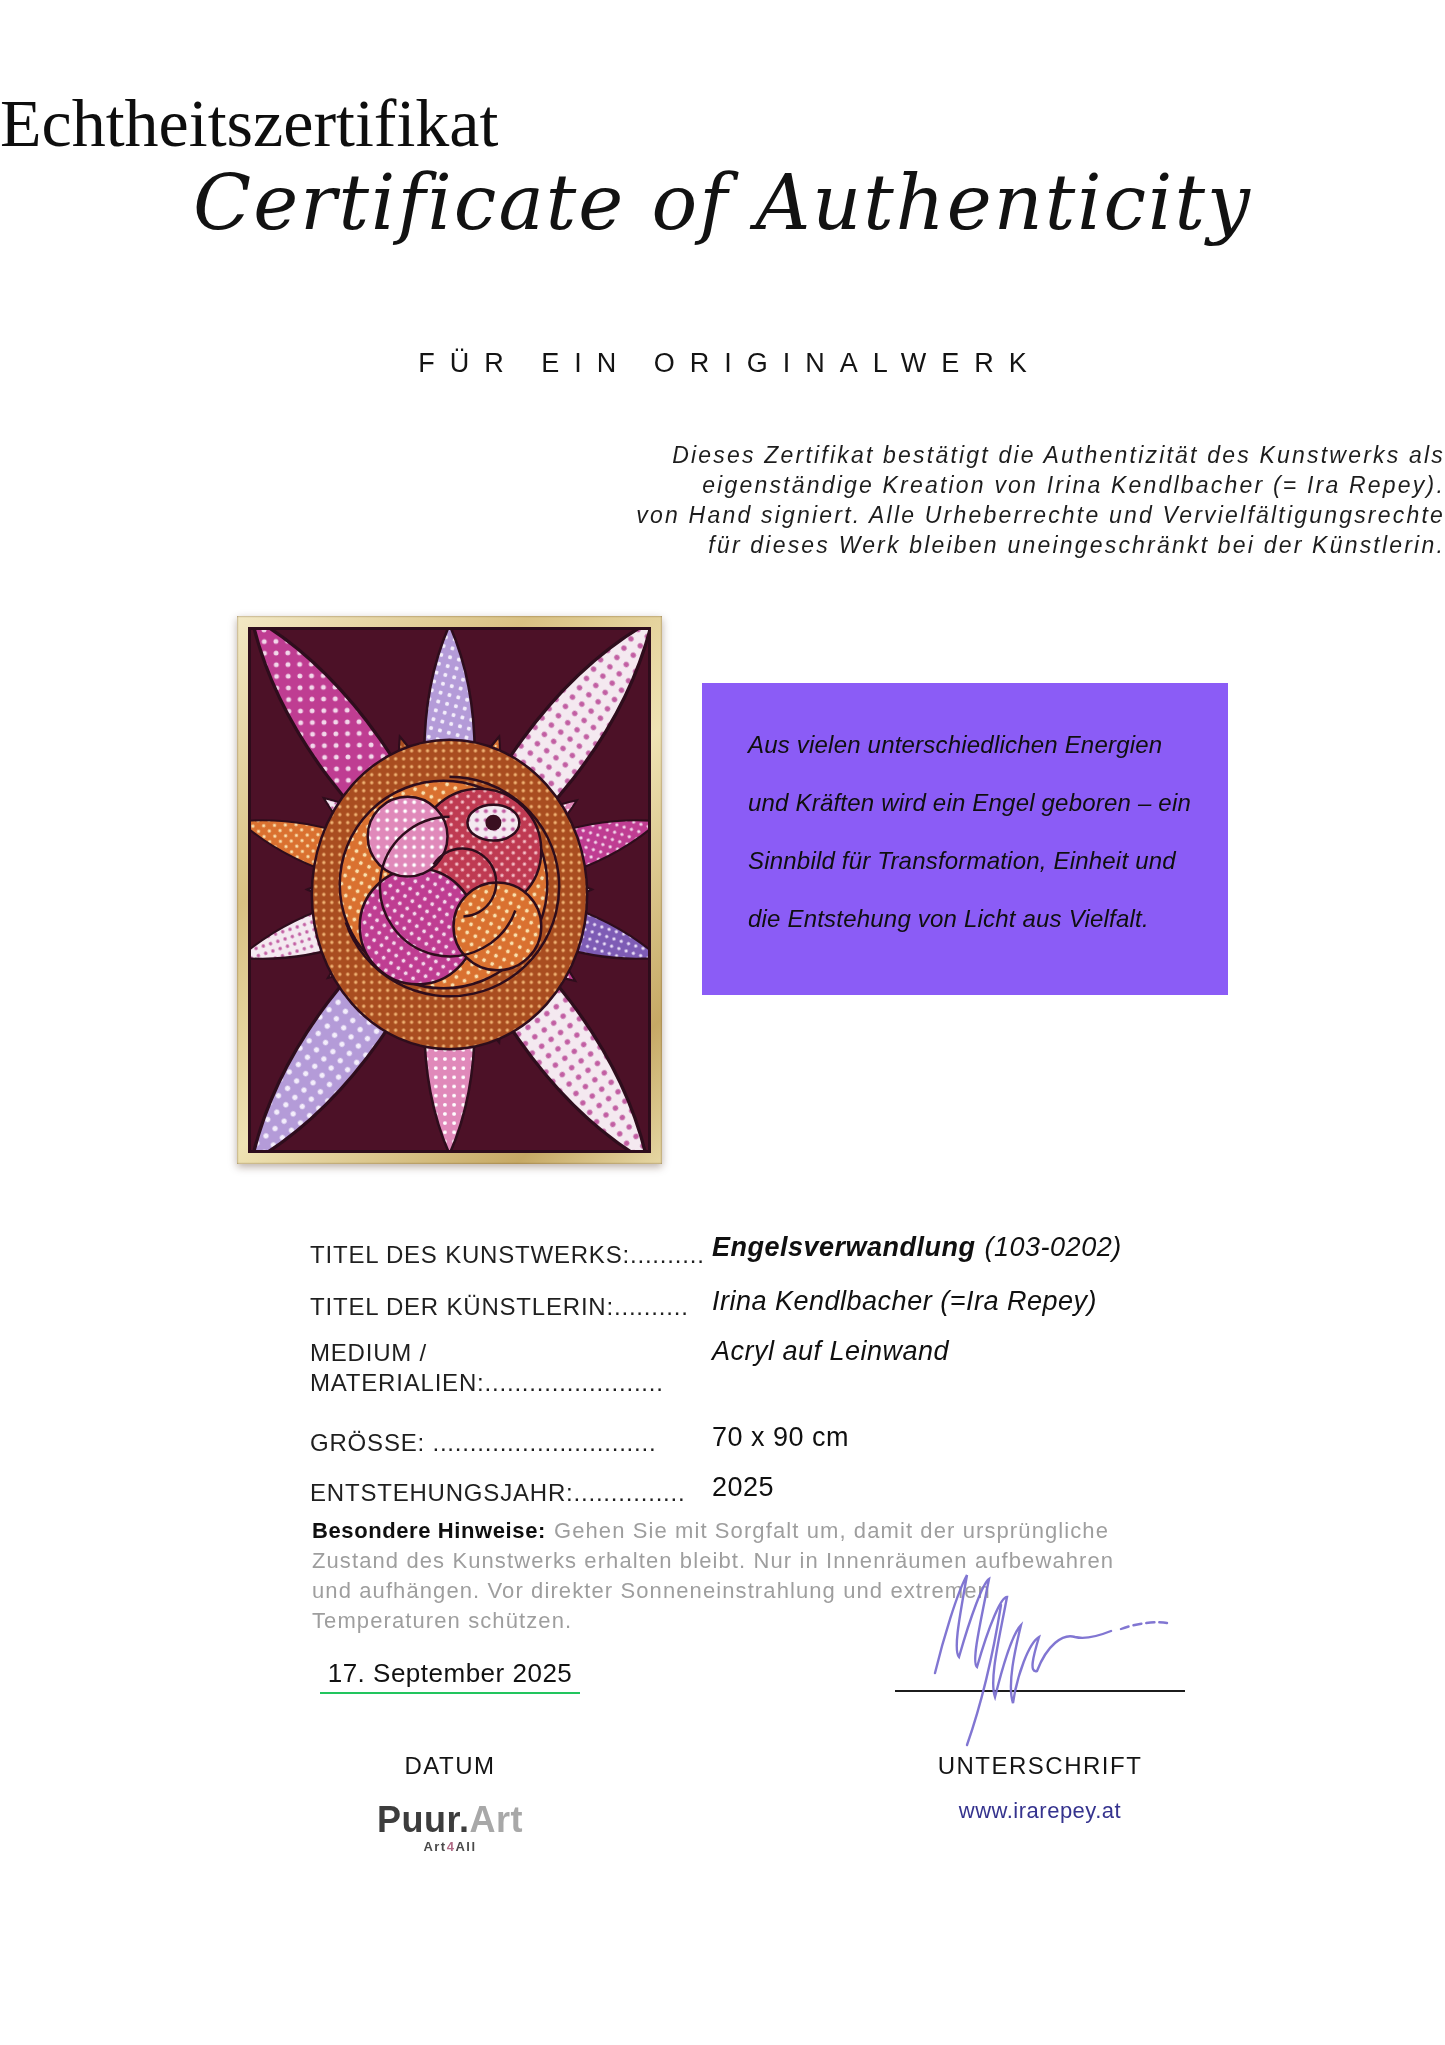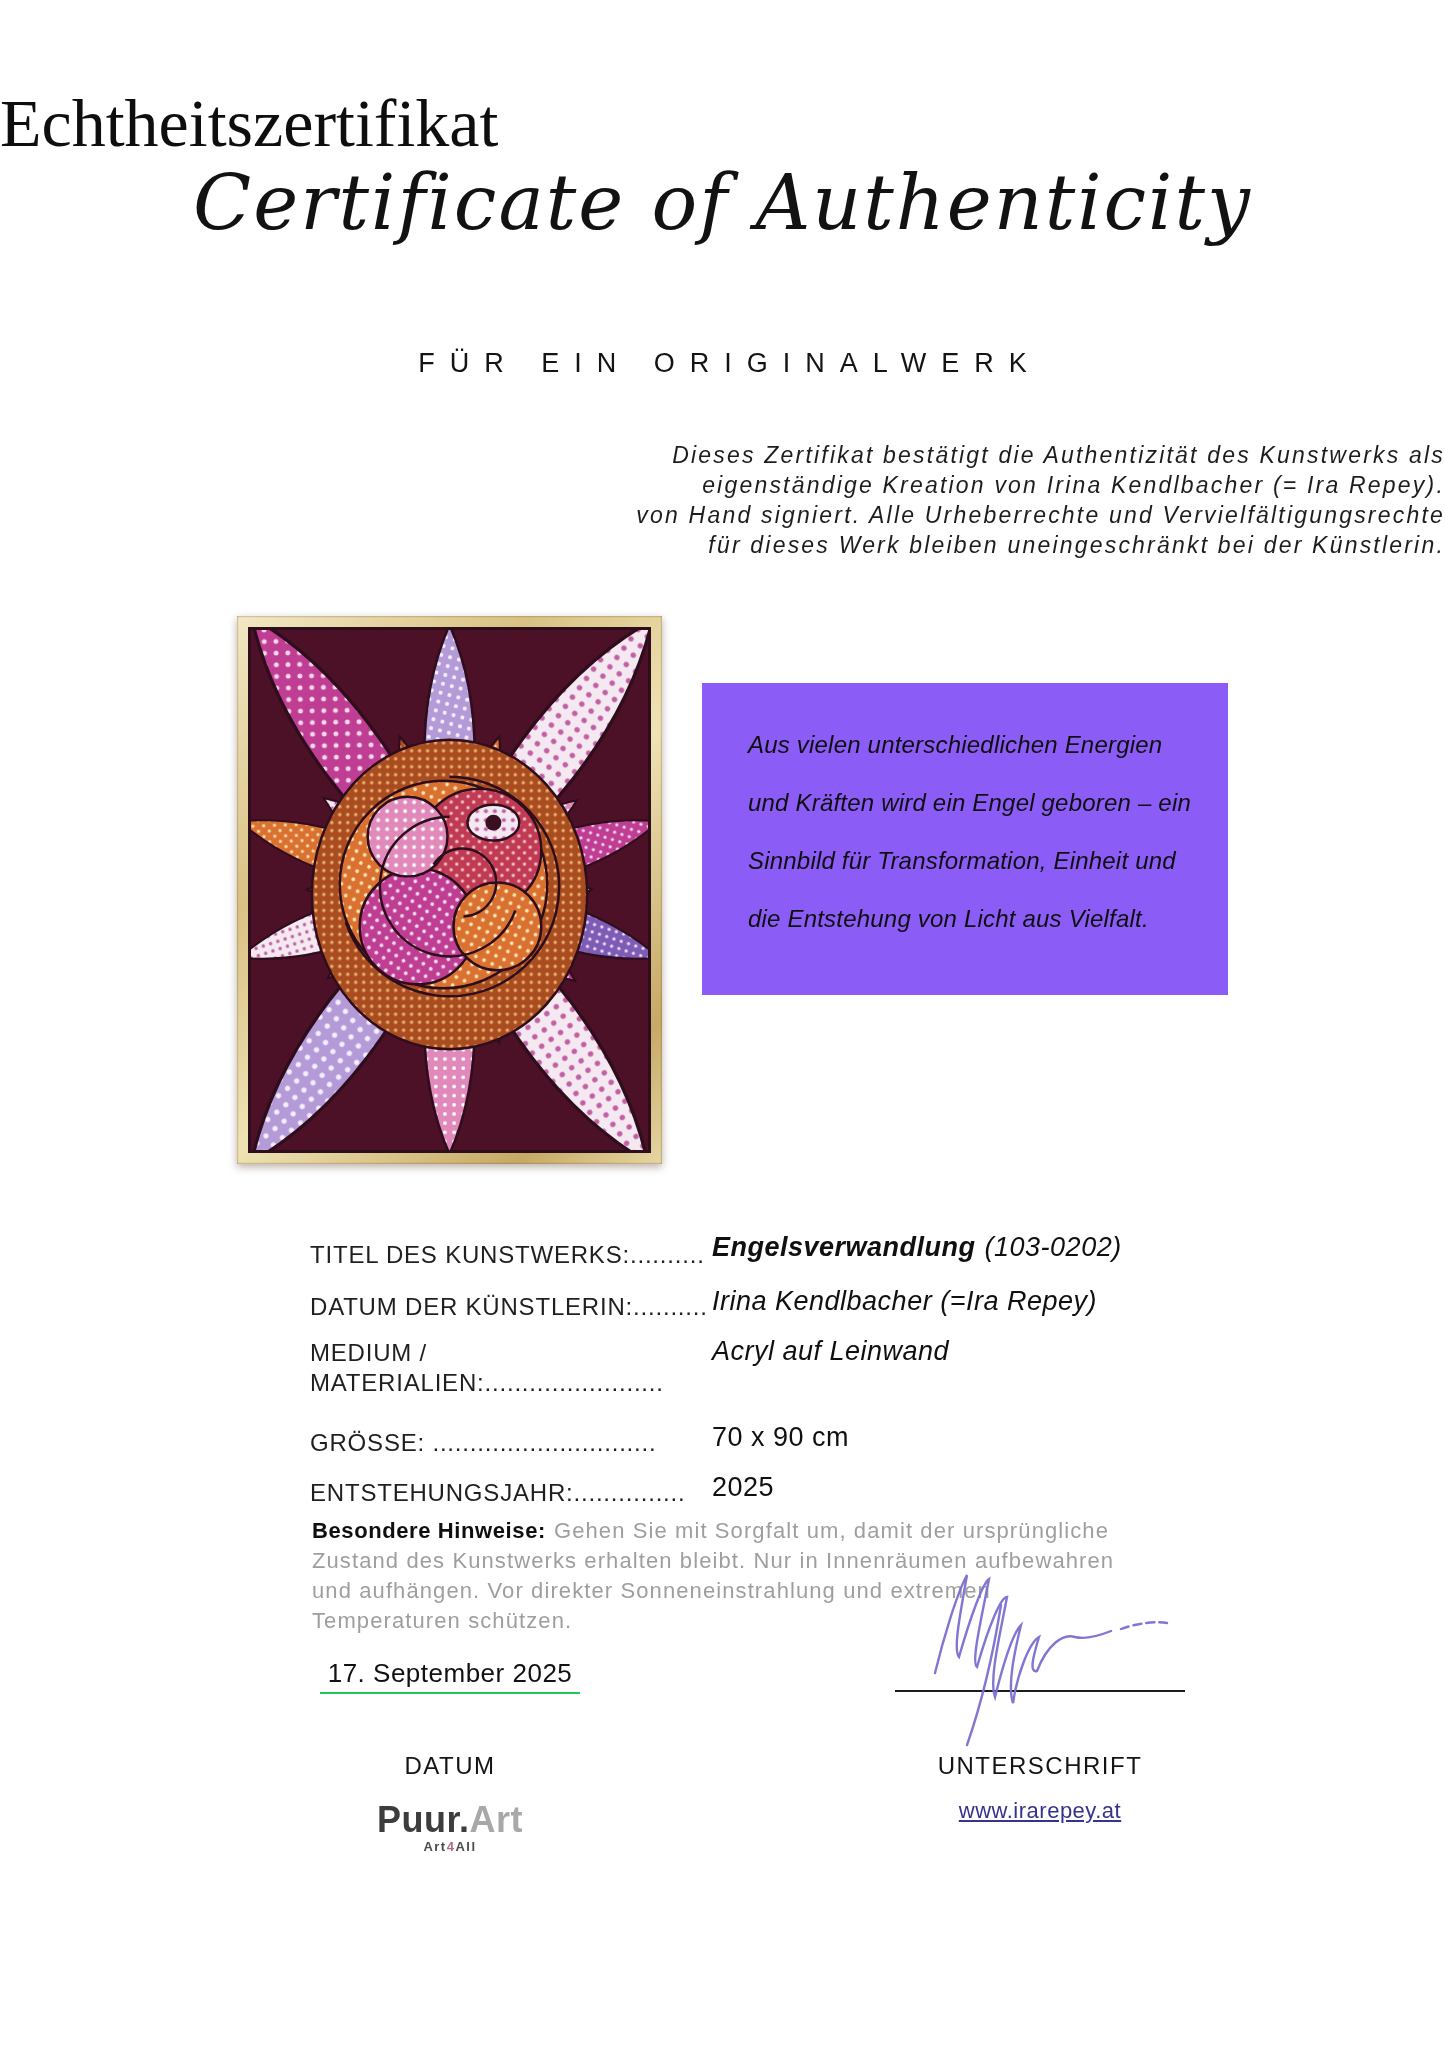--- a/index.html
+++ b/index.html
@@ -69,21 +69,21 @@
     font-size:24px; letter-spacing:1.5px; color:#141414; }
 
   .logo { position:absolute; left:355px; top:1802px; width:190px; text-align:center; line-height:1; }
   .logo-main { font-size:36px; font-weight:bold; letter-spacing:0.5px; }
   .logo-main .dark { color:#3d3d3d; }
   .logo-main .light { color:#a8a8a8; }
   .logo-sub { font-size:13px; font-weight:bold; color:#4a4a4a; letter-spacing:1.5px; margin-top:2px; }
   .logo-sub .four { color:#b06a85; }
 
   .website { position:absolute; left:930px; top:1798px; width:220px; text-align:center;
-    font-size:22px; color:#35338e; text-decoration:underline; letter-spacing:0.5px; }
+    font-size:22px; color:#35338e; letter-spacing:0.5px; }
 </style>
 </head>
 <body>
 
 <div class="page">
 
   <div class="title-de">Echtheitszertifikat</div>
   <div class="title-en">Certificate of Authenticity</div>
   <div class="subtitle">FÜR EIN ORIGINALWERK</div>
 
@@ -180,21 +180,21 @@
     <div class="quote-line">und Kräften wird ein Engel geboren – ein</div>
     <div class="quote-line">Sinnbild für Transformation, Einheit und</div>
     <div class="quote-line">die Entstehung von Licht aus Vielfalt.</div>
   </div>
 
   <div class="field-label" style="top:1240px;">TITEL DES KUNSTWERKS:..........</div>
   <div class="field-value" style="top:1232px;">
     <span class="v-title-main">Engelsverwandlung</span><span class="v-title-suffix">(103-0202)</span>
   </div>
 
-  <div class="field-label" style="top:1292px;">DATUM DER KÜNSTLERIN:..........</div>
+  <div class="field-label" style="top:1292px;">TITEL DER KÜNSTLERIN:..........</div>
   <div class="field-value italic" style="top:1286px;">Irina Kendlbacher (=Ira Repey)</div>
 
   <div class="field-label" style="top:1338px;">
     <div>MEDIUM /</div>
     <div>MATERIALIEN:........................</div>
   </div>
   <div class="field-value italic" style="top:1336px;">Acryl auf Leinwand</div>
 
   <div class="field-label" style="top:1428px;">GRÖSSE: ..............................</div>
   <div class="field-value" style="top:1422px;">70 x 90 cm</div>

